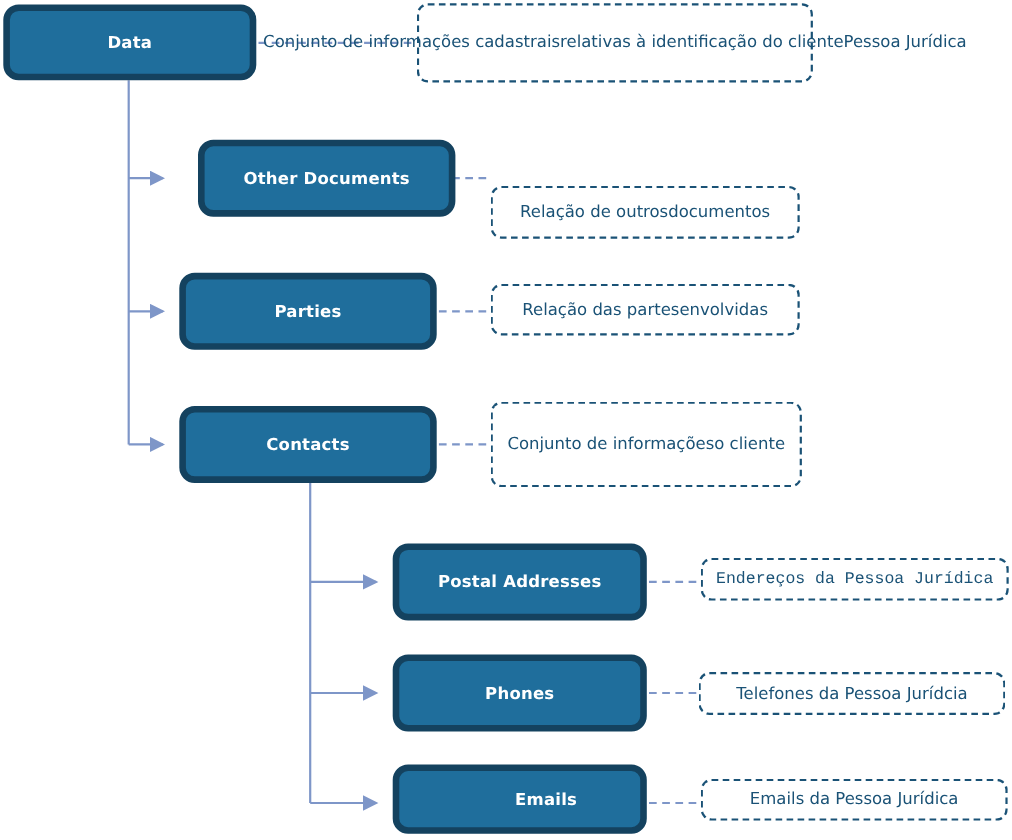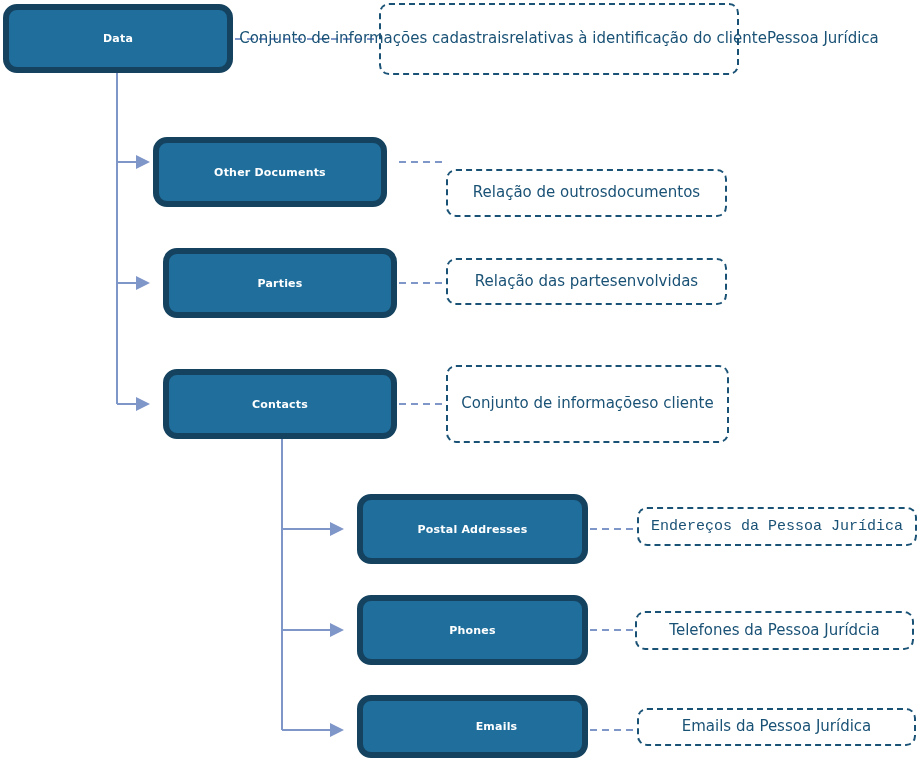--- a/index.html
+++ b/index.html
@@ -31,21 +31,21 @@
   .node {
     position: absolute;
     box-sizing: border-box;
     background: #1f6e9c;
     border: 6px solid #14425f;
     border-radius: 14px;
     color: #ffffff;
     display: flex;
     align-items: center;
     justify-content: center;
-    font-size: 11px;
+    font-size: 15px;
     font-weight: 600;
     letter-spacing: 0.2px;
     text-align: center;
   }
   .annotation {
     position: absolute;
     box-sizing: border-box;
     background: #ffffff;
     border: 2px dashed #1a5276;
     border-radius: 10px;
@@ -56,21 +56,21 @@
     justify-content: center;
     font-size: 15px;
     line-height: 21.5px;
     text-align: center;
     padding: 1px 4px;
   }
   .annotation .line { display: block; white-space: nowrap; }
 
   
   #node-data             { left: 3px;   top: 4px;   width: 230px; height: 69px; }
-  #node-other-documents  { left: 153px; top: 127px; width: 234px; height: 70px; margin-top: 10px; }
+  #node-other-documents  { left: 180px; top: 127px; width: 234px; height: 70px; }
   #node-parties          { left: 163px; top: 248px; width: 234px; height: 70px; }
   #node-contacts         { left: 163px; top: 369px; width: 234px; height: 70px; }
   #node-postal-addresses { left: 357px; top: 494px; width: 231px; height: 70px; }
   #node-phones           { left: 357px; top: 595px; width: 231px; height: 70px; }
   #node-emails           { left: 357px; top: 695px; width: 231px; height: 63px; padding-left: 48px; }
 
   
   #ann-data             { left: 379px; top: 3px;   width: 360px; height: 72px; }
   #ann-other-documents  { left: 446px; top: 137px; width: 281px; height: 48px; margin-top: 32px; }
   #ann-parties          { left: 446px; top: 258px; width: 281px; height: 47px; }

